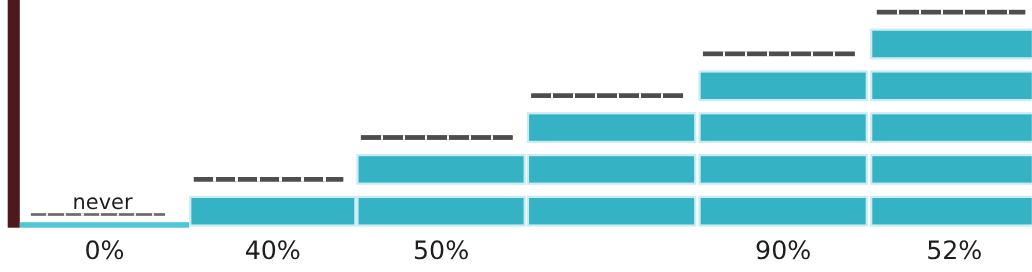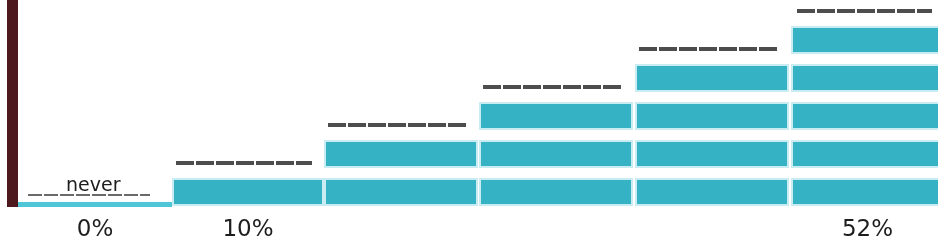--- a/index.html
+++ b/index.html
@@ -132,17 +132,19 @@
       <div class="bar" style="bottom:79px;right:2px;"></div>
       <div class="bar" style="bottom:117px;right:2px;"></div>
       <div class="bar" style="bottom:155px;right:2px;"></div>
       <div class="cap-line" style="bottom:194px;left:4px;right:10px;"></div>
     </div>
 
   </div>
 
   <div class="x-axis-labels">
     <span class="tick-label" style="left:14px;width:154px;">0%</span>
-    <span class="tick-label" style="left:170px;width:148px;">10%</span>
+    <span class="tick-label" style="left:170px;width:148px;">40%</span>
+    <span class="tick-label" style="left:322px;width:150px;">50%</span>
+    <span class="tick-label" style="left:633px;width:150px;">90%</span>
     <span class="tick-label" style="left:789px;width:149px;">52%</span>
   </div>
 
 </div>
 
 </body></html>

